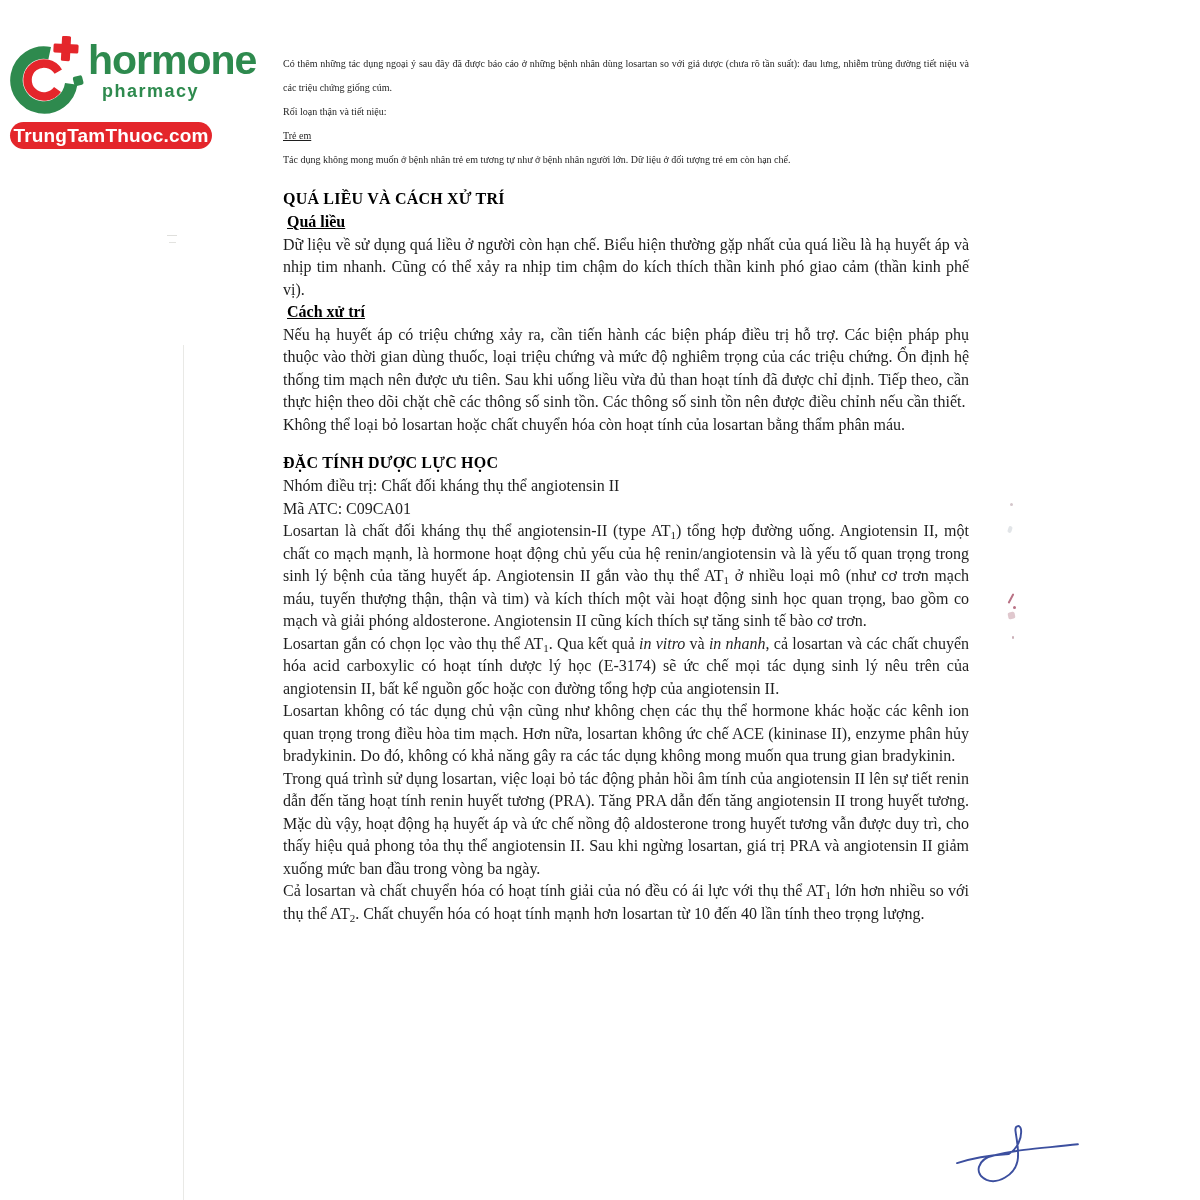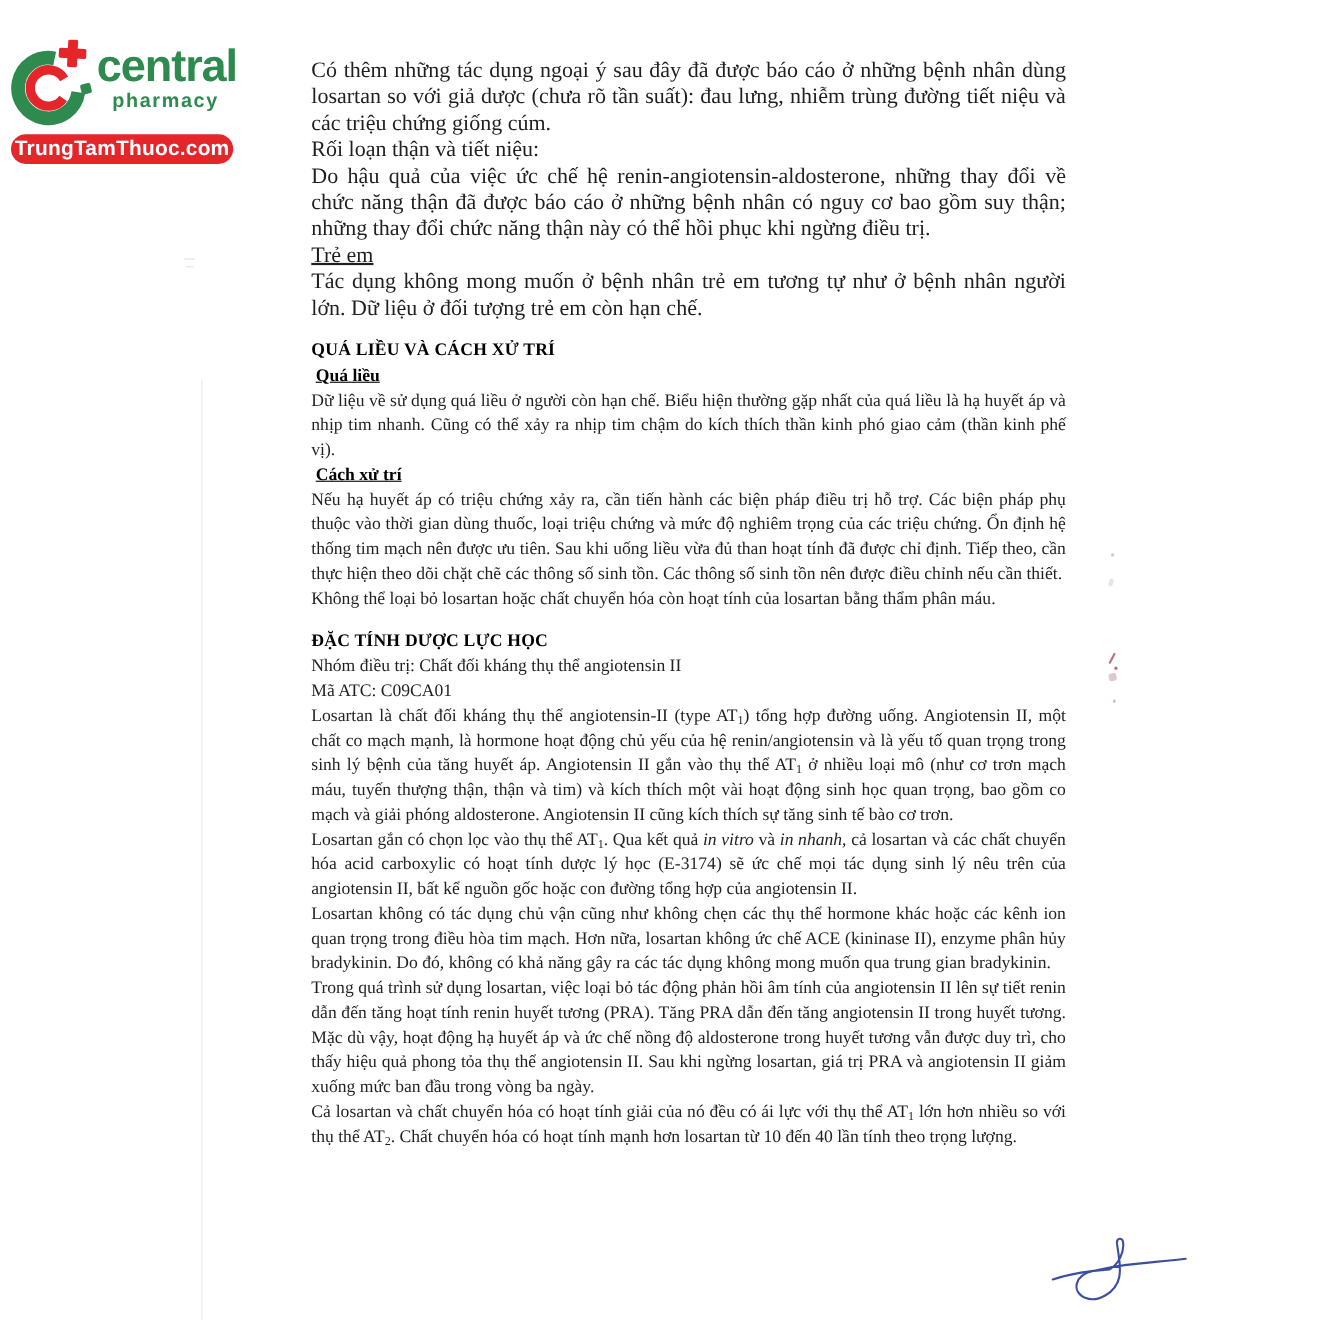--- a/index.html
+++ b/index.html
@@ -24,21 +24,21 @@
   .edge-mark{position:absolute;border-radius:2px;}
   .m1{left:1010px;top:503px;width:3px;height:3px;background:#d4c6cb;}
   .m2{left:1008px;top:526px;width:4px;height:7px;background:#d6dade;transform:rotate(18deg);opacity:.7;}
   .m3{left:1010px;top:593px;width:2px;height:11px;background:#b97285;transform:rotate(28deg);}
   .m4{left:1013px;top:606px;width:3px;height:3px;background:#b97285;border-radius:50%;}
   .m5{left:1008px;top:612px;width:7px;height:7px;background:#c79aa6;opacity:.55;transform:rotate(-12deg);}
   .m6{left:1012px;top:636px;width:2px;height:3px;background:#cbb0b8;}
 
   
   .content{position:absolute;left:283px;top:52px;width:686px;}
-  .sec-adverse{font-size:20px;line-height:24px;}
+  .sec-adverse{font-size:10px;line-height:24px;}
   .sec-overdose,.sec-pharmacodynamics{font-size:16px;line-height:22.5px;}
   .blk{margin:0;}
   .p{text-align:justify;}
   .section-heading{font-weight:700;font-size:16px;color:#000;line-height:24px;margin-top:15px;letter-spacing:.2px;}
   .h-italic{}
   .h-underline{text-decoration:underline;}
   .h-bold-underline{font-weight:700;text-decoration:underline;margin-left:4px;color:#000;}
   .blk i{font-style:italic;}
   .blk sub{font-size:11px;line-height:0;position:relative;top:3px;vertical-align:baseline;}
 
@@ -56,21 +56,21 @@
       <svg class="logo-mark" viewBox="0 0 74 80">
         <path d="M 39.7 17.1 A 27.5 27.5 0 1 0 61.2 47.8" fill="none" stroke="#2e8a4e" stroke-width="12.5"></path>
         <path d="M 48.3 35.7 A 16.5 16.5 0 1 0 47.5 53.5" fill="none" stroke="#e4262b" stroke-width="8.5"></path>
         <g fill="#e4262b" transform="rotate(3 56 12)">
           <rect x="51.5" y="0" width="9" height="25" rx="1.5"></rect>
           <rect x="43.5" y="8" width="25" height="9" rx="1.5"></rect>
         </g>
         <rect x="63.5" y="40" width="9.5" height="9.5" rx="2" fill="#2e8a4e" transform="rotate(-14 68 45)"></rect>
       </svg>
       <div class="logo-text">
-        <div class="logo-brand">central</div>
+        <div class="logo-brand">hormone</div>
         <div class="logo-sub">pharmacy</div>
       </div>
     </div>
     <div class="logo-pill">
       <span>TrungTamThuoc.com</span>
     </div>
   </div>
 
   <div class="scan-vline"></div>
   <div class="scan-dash1"></div>
@@ -79,21 +79,20 @@
   <div class="edge-mark m2"></div>
   <div class="edge-mark m3"></div>
   <div class="edge-mark m4"></div>
   <div class="edge-mark m5"></div>
   <div class="edge-mark m6"></div>
 
   <div class="content">
       <div class="sec-adverse">
         <div class="blk p"><span>Có thêm những tác dụng ngoại ý sau đây đã được báo cáo ở những bệnh nhân dùng losartan so với giả dược (chưa rõ tần suất): đau lưng, nhiễm trùng đường tiết niệu và các triệu chứng giống cúm.</span></div>
         <div class="blk h-italic"><span>Rối loạn thận và tiết niệu:</span></div>
-        <div class="blk p"><span>Do hậu quả của việc ức chế hệ renin-angiotensin-aldosterone, những thay đổi về chức năng thận đã được báo cáo ở những bệnh nhân có nguy cơ bao gồm suy thận; những thay đổi chức năng thận này có thể hồi phục khi ngừng điều trị.</span></div>
         <div class="blk h-underline"><span>Trẻ em</span></div>
         <div class="blk p"><span>Tác dụng không mong muốn ở bệnh nhân trẻ em tương tự như ở bệnh nhân người lớn. Dữ liệu ở đối tượng trẻ em còn hạn chế.</span></div>
       </div>
       <div class="sec-overdose">
         <div class="blk section-heading">QUÁ LIỀU VÀ CÁCH XỬ TRÍ</div>
         <div class="blk h-bold-underline"><span>Quá liều</span></div>
         <div class="blk p"><span>Dữ liệu về sử dụng quá liều ở người còn hạn chế. Biểu hiện thường gặp nhất của quá liều là hạ huyết áp và nhịp tim nhanh. Cũng có thể xảy ra nhịp tim chậm do kích thích thần kinh phó giao cảm (thần kinh phế vị).</span></div>
         <div class="blk h-bold-underline"><span>Cách xử trí</span></div>
         <div class="blk p"><span>Nếu hạ huyết áp có triệu chứng xảy ra, cần tiến hành các biện pháp điều trị hỗ trợ. Các biện pháp phụ thuộc vào thời gian dùng thuốc, loại triệu chứng và mức độ nghiêm trọng của các triệu chứng. Ổn định hệ thống tim mạch nên được ưu tiên. Sau khi uống liều vừa đủ than hoạt tính đã được chỉ định. Tiếp theo, cần thực hiện theo dõi chặt chẽ các thông số sinh tồn. Các thông số sinh tồn nên được điều chỉnh nếu cần thiết.</span></div>
         <div class="blk p"><span>Không thể loại bỏ losartan hoặc chất chuyển hóa còn hoạt tính của losartan bằng thẩm phân máu.</span></div>

